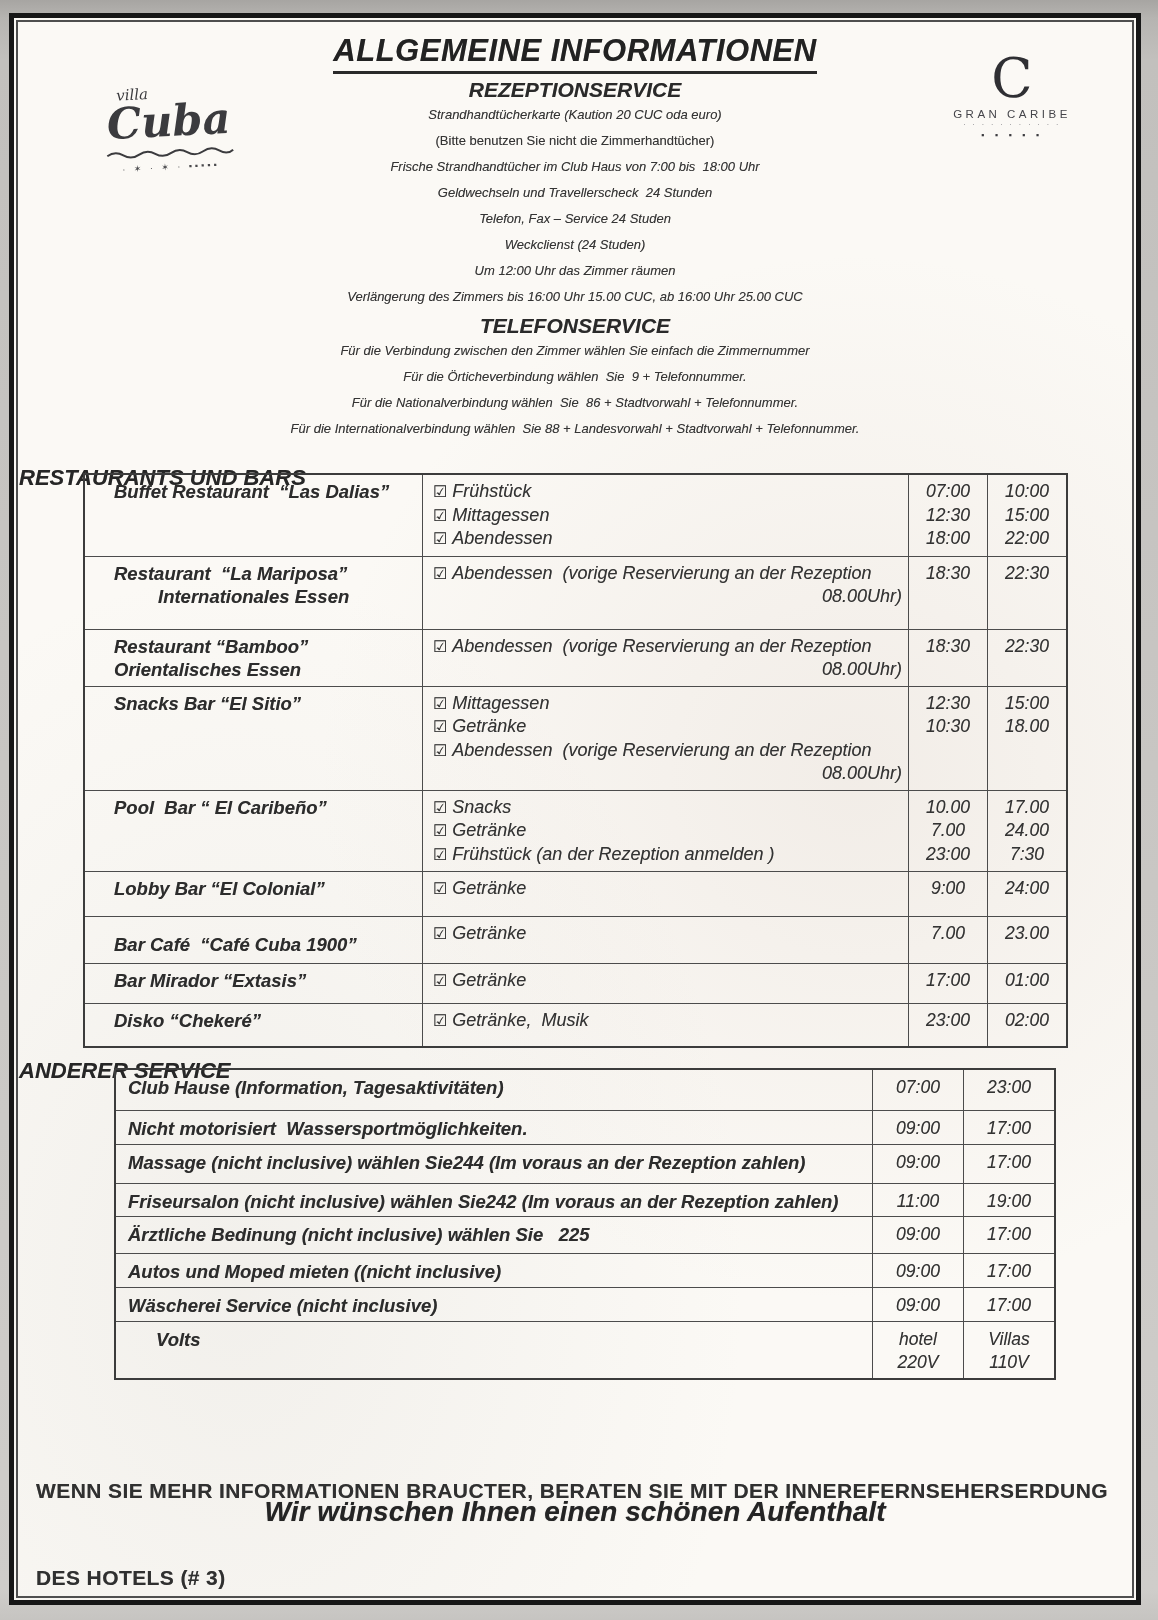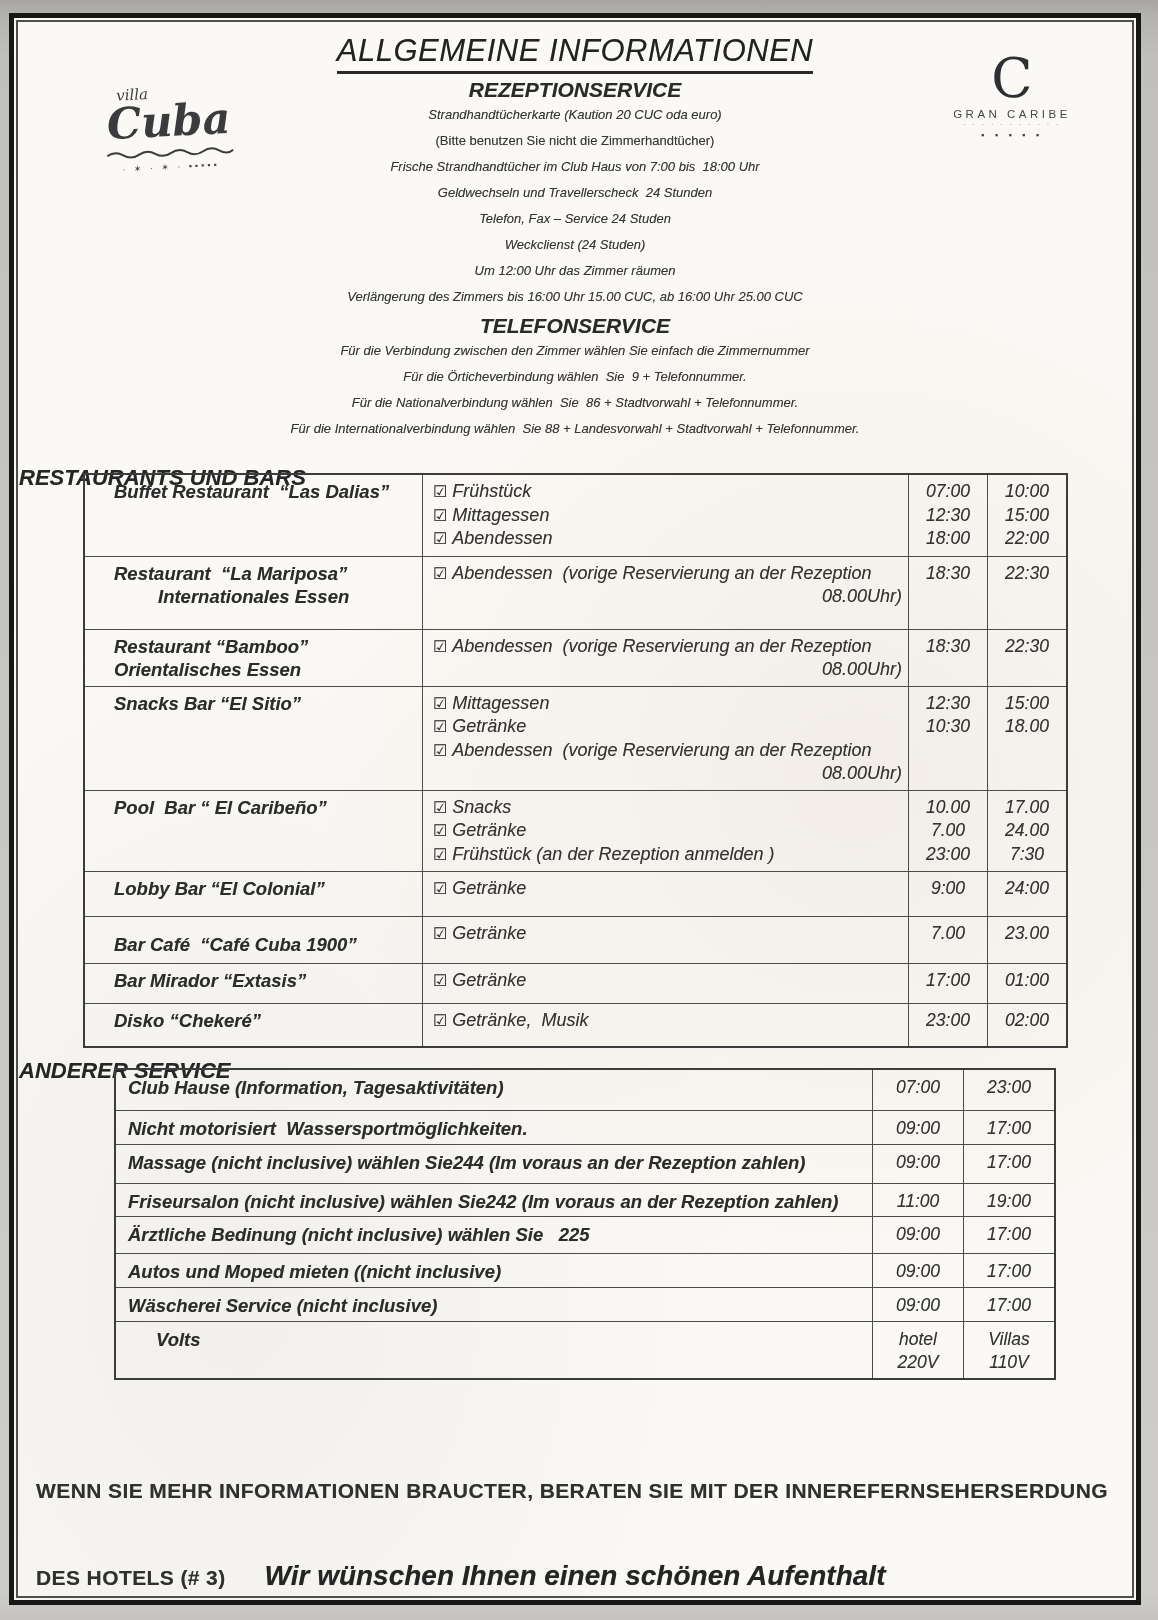--- a/index.html
+++ b/index.html
@@ -14,21 +14,21 @@
     background:
       radial-gradient(ellipse at 75% 48%, rgba(214,200,190,0.25) 0%, rgba(214,200,190,0) 45%),
       radial-gradient(ellipse at 20% 80%, rgba(200,198,192,0.18) 0%, rgba(200,198,192,0) 40%),
       #fbf9f5;
   }
   .page::after{content:"";position:absolute;inset:2px;border:2px solid #4f4f4f;pointer-events:none;}
   .content{position:absolute;left:5px;top:5px;width:1112px;height:1572px;color:#2b2b2b;}
 
   
   .header{position:absolute;top:10px;left:0;width:100%;text-align:center;}
-  .title{font-size:31px;font-weight:normal;font-style:italic;letter-spacing:.5px;color:#222;}
+  .title{font-size:31px;font-weight:bold;font-style:italic;letter-spacing:.5px;color:#222;}
   .title span{display:inline-block;border-bottom:3px solid #2a2a2a;padding-bottom:2px;}
   .h2{font-size:21px;font-weight:bold;font-style:italic;margin-top:4px;color:#2a2a2a;}
   .iline{font-size:13px;font-style:italic;line-height:26px;color:#353535;white-space:pre-wrap;}
   .iline.upright{font-style:normal;}
   .header *{text-shadow:0 0 .6px rgba(60,60,60,.45);}
 
   
   .logo-cuba{position:absolute;left:70px;top:64px;width:160px;text-align:center;color:#3b3b3e;transform:rotate(-3deg);}
   .cuba-top{font-family:"DejaVu Serif",serif;font-style:italic;font-size:15px;line-height:12px;margin-right:70px;}
   .cuba-main{font-family:"DejaVu Serif",serif;font-style:italic;font-weight:bold;font-size:43px;line-height:44px;}
@@ -65,21 +65,21 @@
   .t2row{display:grid;grid-template-columns:1fr 91px 90px;border-bottom:1.5px solid #4c4c4c;}
   .t2row:last-child{border-bottom:none;}
   .t2l{border-right:1.5px solid #4c4c4c;padding:6px 10px 3px 12px;font-weight:bold;font-style:italic;
        font-size:18.5px;line-height:23px;color:#2c2c2c;white-space:pre-wrap;}
   .t2t{text-align:center;padding:6px 2px 3px;font-style:italic;font-size:17.5px;line-height:23.5px;color:#333;}
   .t2t.mid{border-right:1.5px solid #4c4c4c;}
 
   
   .notice{position:absolute;left:17px;top:1395px;width:1075px;font-weight:bold;font-size:21px;
           line-height:29px;letter-spacing:.4px;color:#303030;text-shadow:0 0 .6px rgba(60,60,60,.5);white-space:pre-wrap;}
-  .wish{position:absolute;left:0;top:1537px;width:100%;text-align:center;font-weight:bold;font-style:italic;
+  .wish{position:absolute;left:0;top:1473px;width:100%;text-align:center;font-weight:bold;font-style:italic;
         font-size:28px;color:#242424;text-shadow:0 0 .7px rgba(50,50,50,.5);}
 </style>
 </head>
 <body>
 
 <div class="page">
   <div class="content">
 
     <div class="logo-cuba">
       <div class="cuba-top">villa</div>

